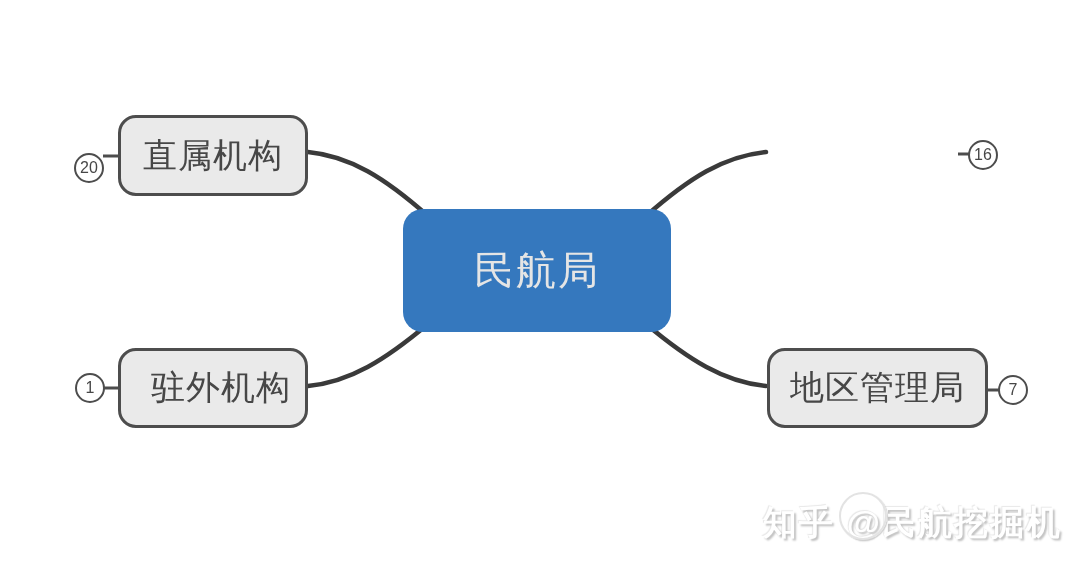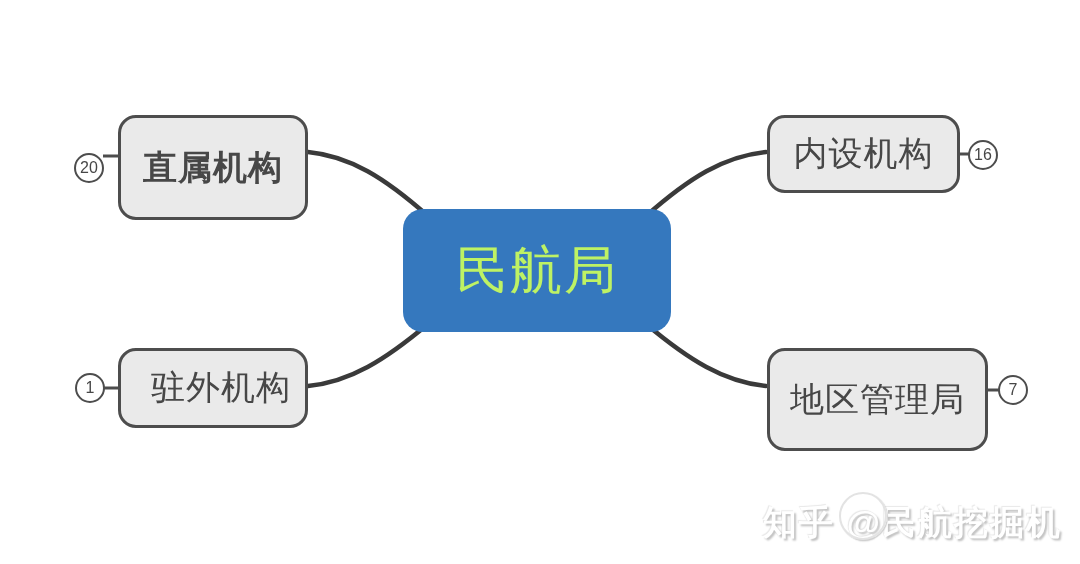--- a/index.html
+++ b/index.html
@@ -16,38 +16,38 @@
     position: absolute;
     display: flex;
     align-items: center;
     justify-content: center;
     box-sizing: border-box;
   }
   .node.root {
     left: 403px; top: 209px; width: 268px; height: 123px;
     background: #3578BE;
     border-radius: 20px;
-    color: #bef264;
-    font-size: 52px;
+    color: #e5e5e5;
+    font-size: 40px;
     font-weight: 500;
     letter-spacing: 2px;
   }
   .node.branch {
     background: #EAEAEA;
     border: 3px solid #4D4D4D;
     border-radius: 18px;
     color: #474747;
     font-size: 34px;
     font-weight: 500;
     letter-spacing: 1px;
   }
-  .node.tl { left: 118px; top: 115px; width: 190px; height: 105px; font-weight: bold; }
+  .node.tl { left: 118px; top: 115px; width: 190px; height: 81px; }
   .node.tr { left: 767px; top: 115px; width: 193px; height: 78px; }
   .node.bl { left: 118px; top: 348px; width: 190px; height: 80px; padding-left: 16px; }
-  .node.br { left: 767px; top: 348px; width: 221px; height: 103px; }
+  .node.br { left: 767px; top: 348px; width: 221px; height: 80px; }
   .badge {
     position: absolute;
     width: 30px; height: 30px;
     box-sizing: border-box;
     background: #ffffff;
     border: 2px solid #4D4D4D;
     border-radius: 50%;
     display: flex;
     align-items: center;
     justify-content: center;
@@ -104,23 +104,20 @@
     <span>民航局</span>
   </div>
 
   <div class="node branch tl">
     <span>直属机构</span>
   </div>
   <div class="badge b20">
     <span>20</span>
   </div>
 
-  <div class="node branch tr">
-    <span>内设机构</span>
-  </div>
   <div class="badge b16">
     <span>16</span>
   </div>
 
   <div class="node branch bl">
     <span>驻外机构</span>
   </div>
   <div class="badge b1">
     <span>1</span>
   </div>

